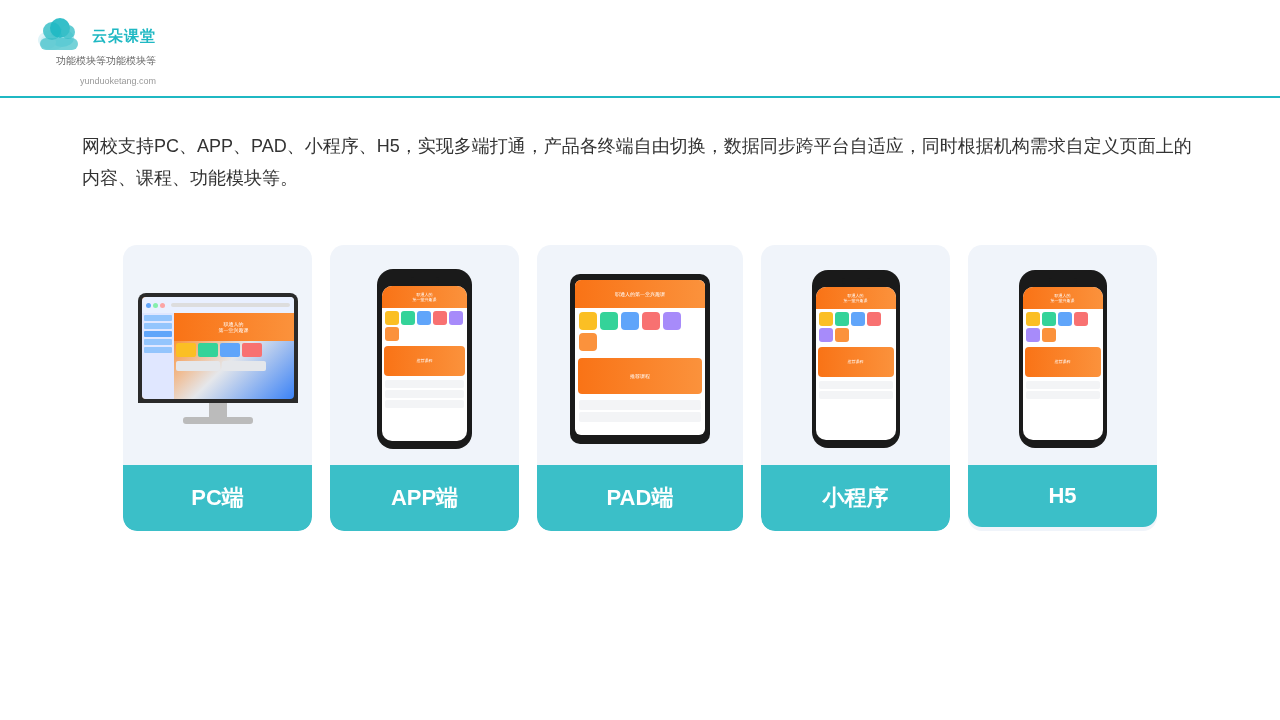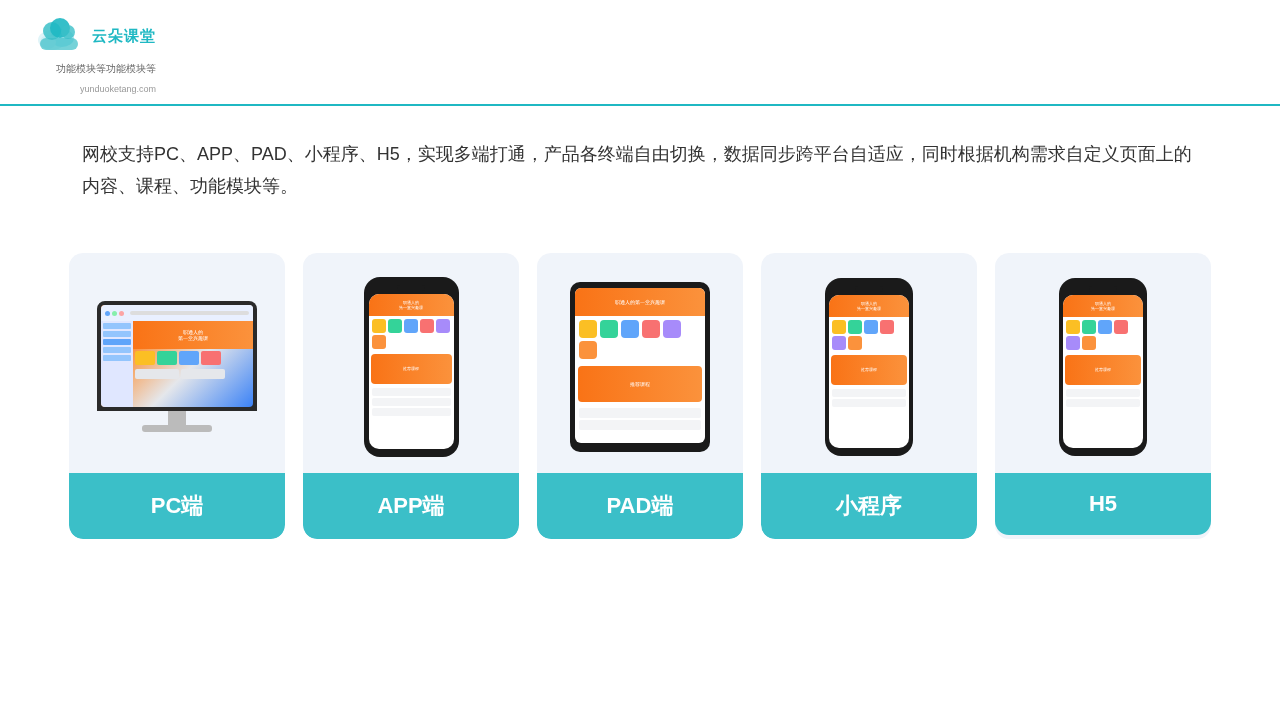--- a/index.html
+++ b/index.html
@@ -33,21 +33,20 @@
     }
     .page-title {
       font-size: 28px;
       font-weight: bold;
       color: #222;
       letter-spacing: 1px;
     }
     .header-right {
       display: flex;
       align-items: center;
-      gap: 8px;
     }
     .cloud-logo {
       display: flex;
       flex-direction: column;
       align-items: flex-end;
     }
     .cloud-icon-wrap {
       display: flex;
       align-items: center;
       gap: 6px;
@@ -65,20 +64,21 @@
     .brand-sub {
       font-size: 10px;
       color: #666;
       text-align: right;
       line-height: 1.4;
     }
     .brand-url {
       font-size: 9px;
       color: #999;
       text-align: right;
+      margin-top: 8px;
     }
 
     
     .description {
       padding: 32px 82px 20px 82px;
       font-size: 18px;
       color: #333;
       line-height: 1.8;
     }
 
@@ -86,21 +86,21 @@
     .cards-container {
       display: flex;
       gap: 18px;
       padding: 30px 60px 30px 60px;
       justify-content: center;
     }
 
     .card {
       background: #f0f4fa;
       border-radius: 14px;
-      width: 216px;
+      width: 189px;
       display: flex;
       flex-direction: column;
       align-items: center;
       overflow: hidden;
     }
 
     .card-image-area {
       width: 100%;
       height: 220px;
       display: flex;

